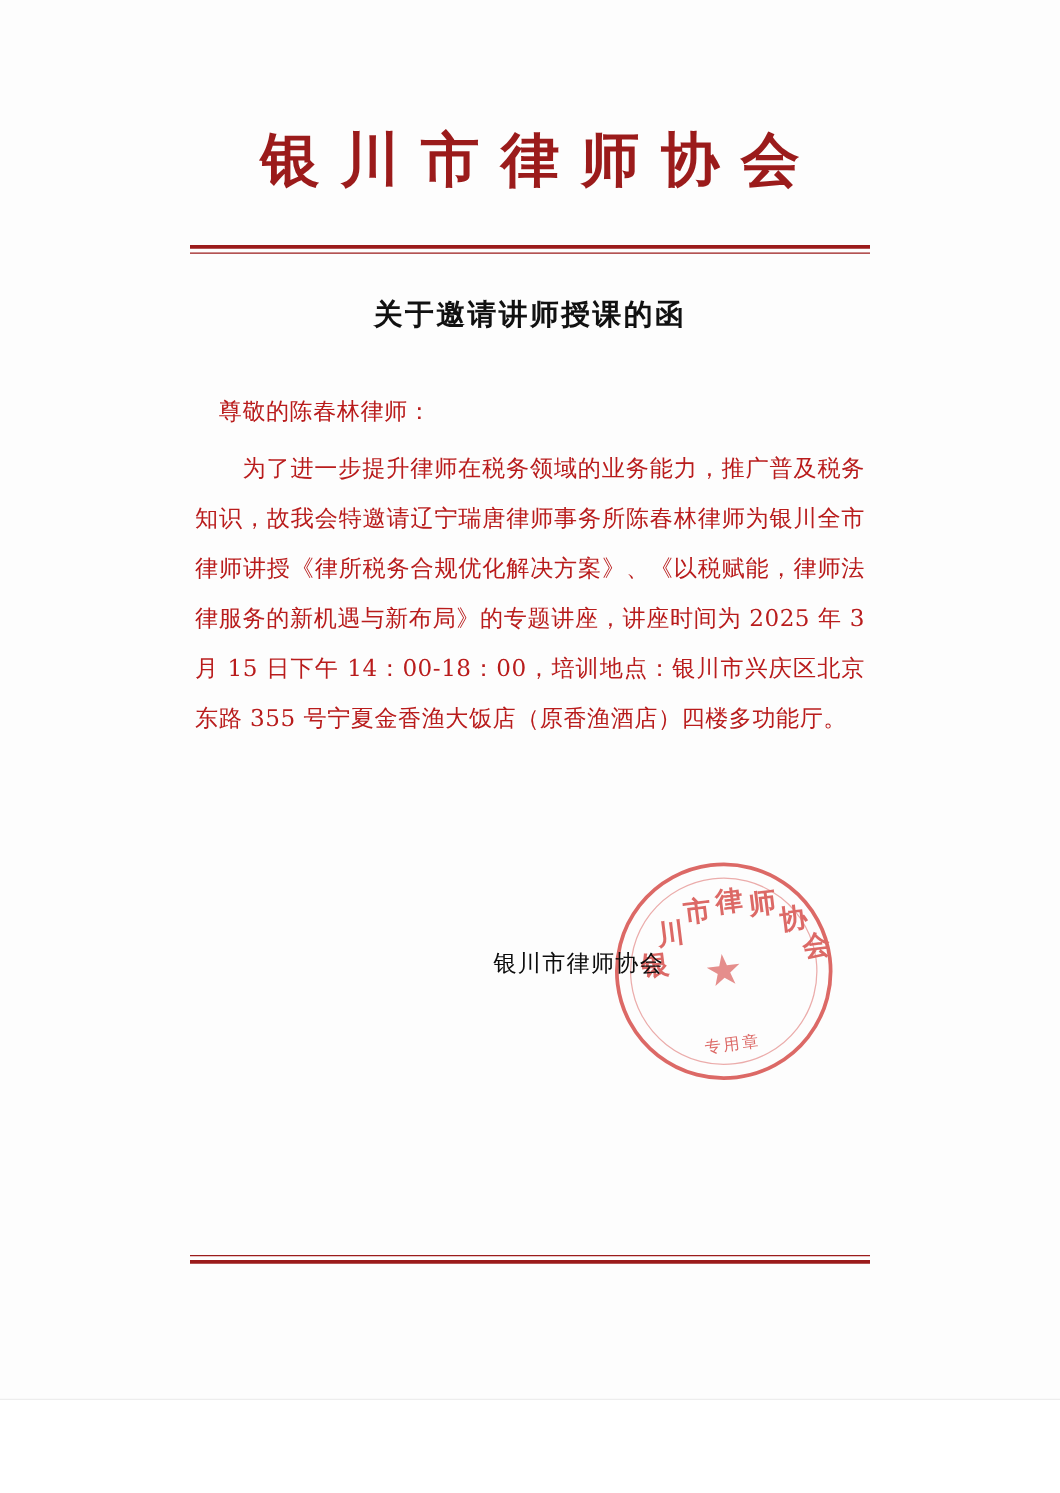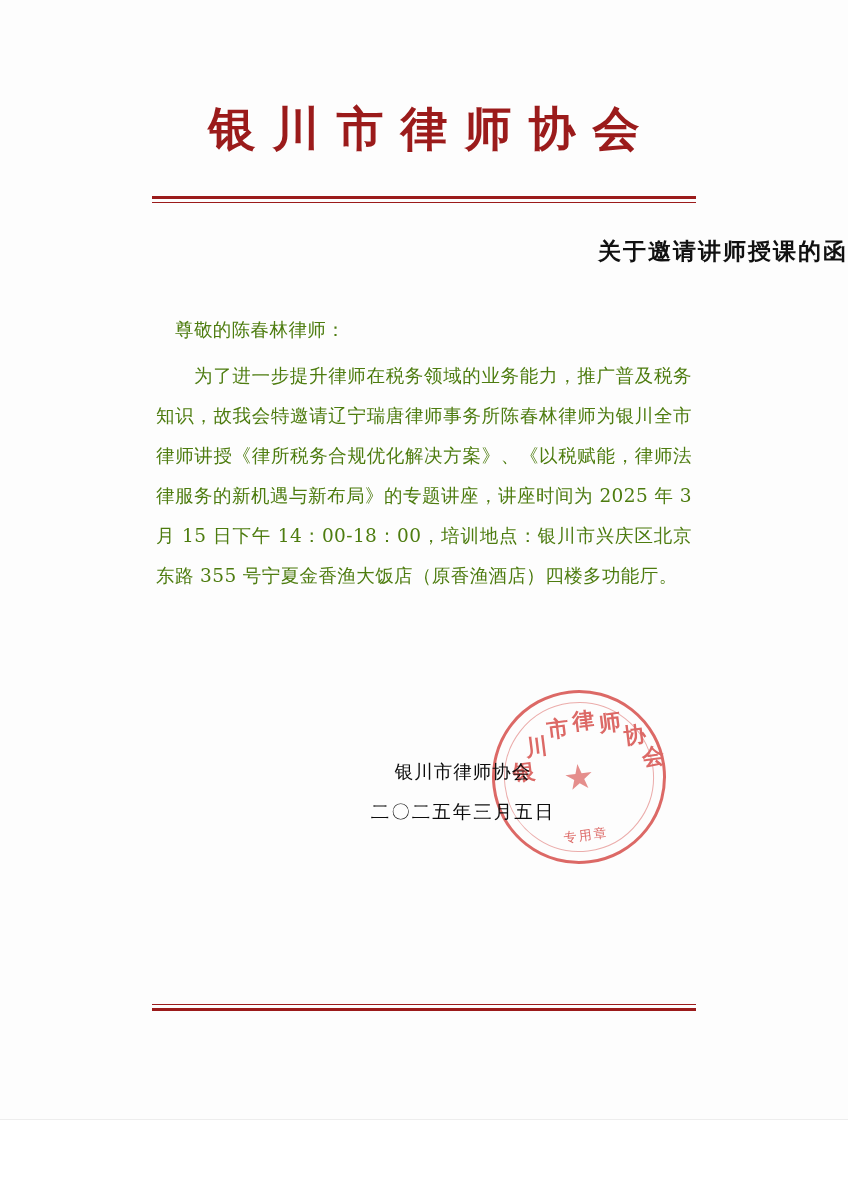--- a/index.html
+++ b/index.html
@@ -56,37 +56,37 @@
     background: #9b1b1b;
     margin-top: 3px;
   }
 
   
   .doc-title {
     position: absolute;
     top: 236px;
     left: 0;
     right: 0;
-    text-align: right;
+    text-align: center;
     font-family: "DejaVu Serif", "Liberation Serif", serif;
     font-weight: bold;
     font-size: 23px;
     letter-spacing: 2px;
     color: #111111;
   }
 
   
   .body-block {
     position: absolute;
     top: 310px;
     left: 150px;
     width: 548px;
     font-size: 18.5px;
     line-height: 40px;
-    color: #4d7c0f;
+    color: #b91c1c;
     font-family: "DejaVu Serif", "Liberation Serif", serif;
     letter-spacing: 0.4px;
   }
   .salutation {
     margin: 0 0 0 25px;
   }
   .para {
     margin: 6px;
     text-align: justify;
     text-justify: inter-ideograph;
@@ -233,21 +233,20 @@
       <span class="seal-ch" style="transform: rotate(0deg) translate(0,-70px) rotate(0deg);">律</span>
       <span class="seal-ch" style="transform: rotate(22deg) translate(0,-70px) rotate(-22deg);">师</span>
       <span class="seal-ch" style="transform: rotate(45deg) translate(0,-70px) rotate(-45deg);">协</span>
       <span class="seal-ch" style="transform: rotate(68deg) translate(0,-70px) rotate(-68deg);">会</span>
     </div>
     <div class="seal-bottom">专用章</div>
   </div>
 
   <div class="signature">
     <div class="sig-org">银川市律师协会</div>
-    <div class="sig-date">二〇二五年三月五日</div>
   </div>
 
   <div class="rule-bottom">
     <div class="thin"></div>
     <div class="thick"></div>
   </div>
 
   <div class="page-edge"></div>
 </div>
 

